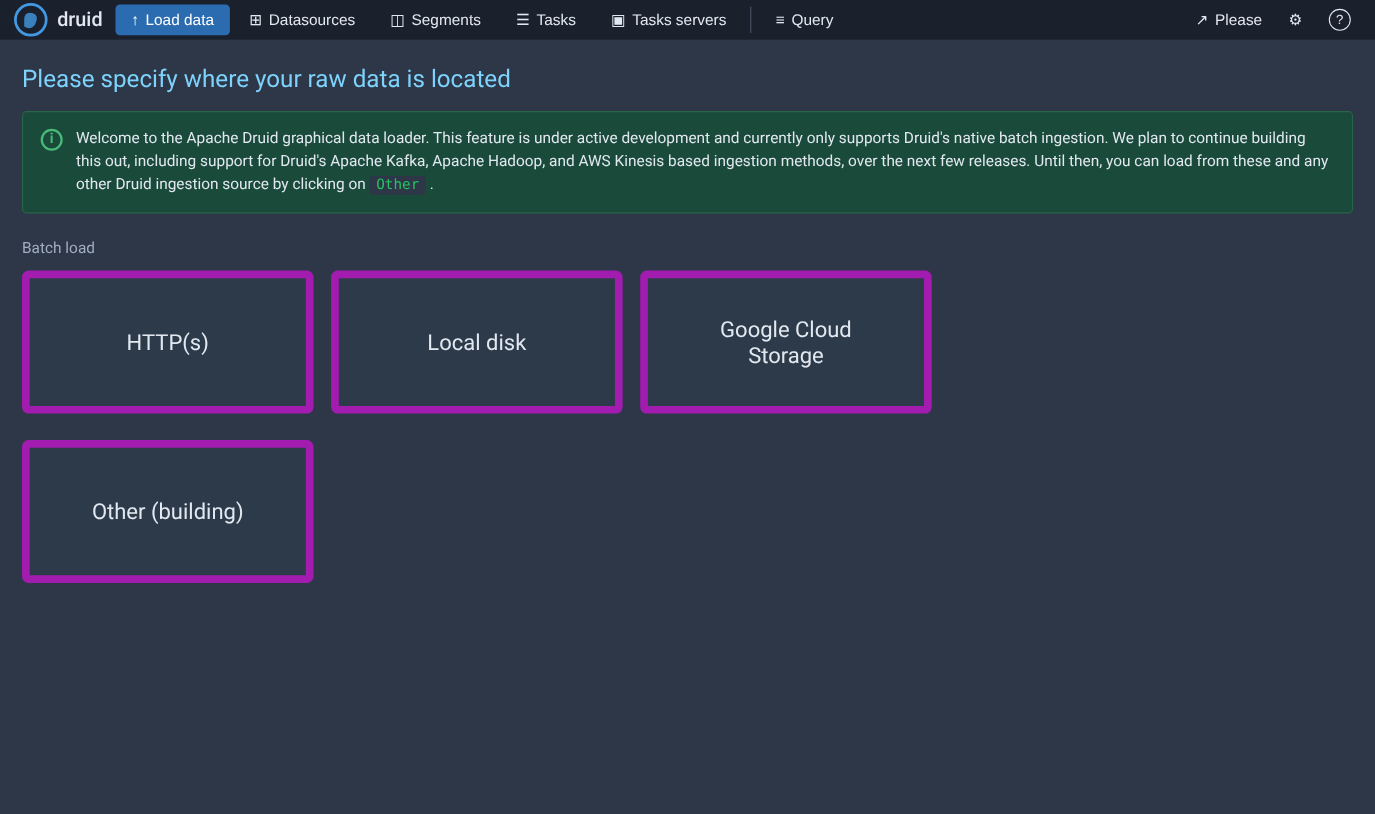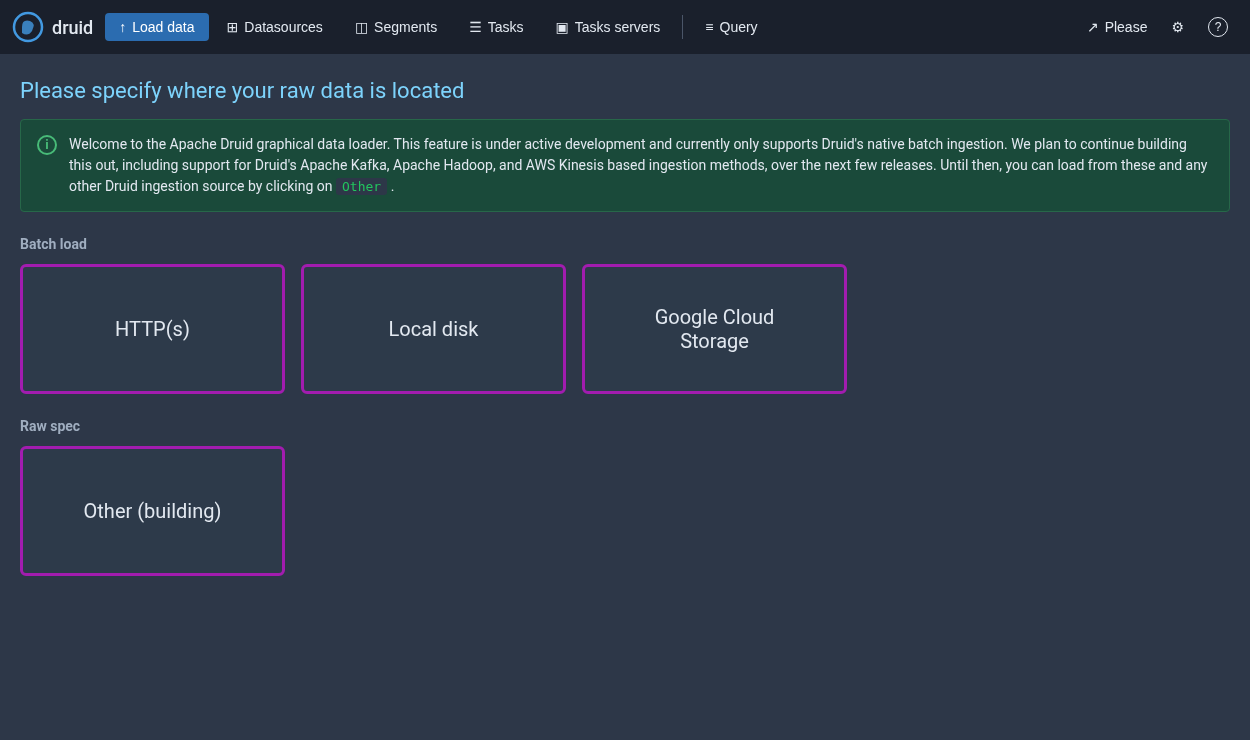--- a/index.html
+++ b/index.html
@@ -10,21 +10,21 @@
       width: 1250px;
       height: 740px;
       overflow: hidden;
     }
 
     
     nav {
       display: flex;
       align-items: center;
       background-color: #1a202c;
-      height: 54px;
+      height: 36px;
       padding: 0 12px;
       gap: 4px;
     }
     .nav-logo {
       display: flex;
       align-items: center;
       gap: 8px;
       margin-right: 8px;
     }
     .logo-icon {
@@ -125,32 +125,32 @@
       font-family: monospace;
       font-size: 13px;
       color: #22c55e;
     }
 
     
     .section-label {
       font-size: 14px;
       color: #a0aec0;
       margin-bottom: 12px;
-      font-weight: 700;
+      font-weight: 400;
     }
 
     
     .card-grid {
       display: flex;
       gap: 16px;
       margin-bottom: 24px;
     }
     .card {
       background-color: #2d3a4a;
-      border: 3px solid #a21caf;
+      border: 7px solid #a21caf;
       border-radius: 6px;
       width: 265px;
       height: 130px;
       display: flex;
       align-items: center;
       justify-content: center;
       cursor: pointer;
       font-size: 20px;
       font-weight: 400;
       color: #e2e8f0;
@@ -230,20 +230,19 @@
       <span>HTTP(s)</span>
     </div>
     <div class="card">
       <span>Local disk</span>
     </div>
     <div class="card">
       <span>Google Cloud<br>Storage</span>
     </div>
   </div>
 
-  <div class="section-label">Raw spec</div>
   <div class="card-grid">
     <div class="card">
       <span>Other (building)</span>
     </div>
   </div>
 
 </div>
 
 </body></html>

